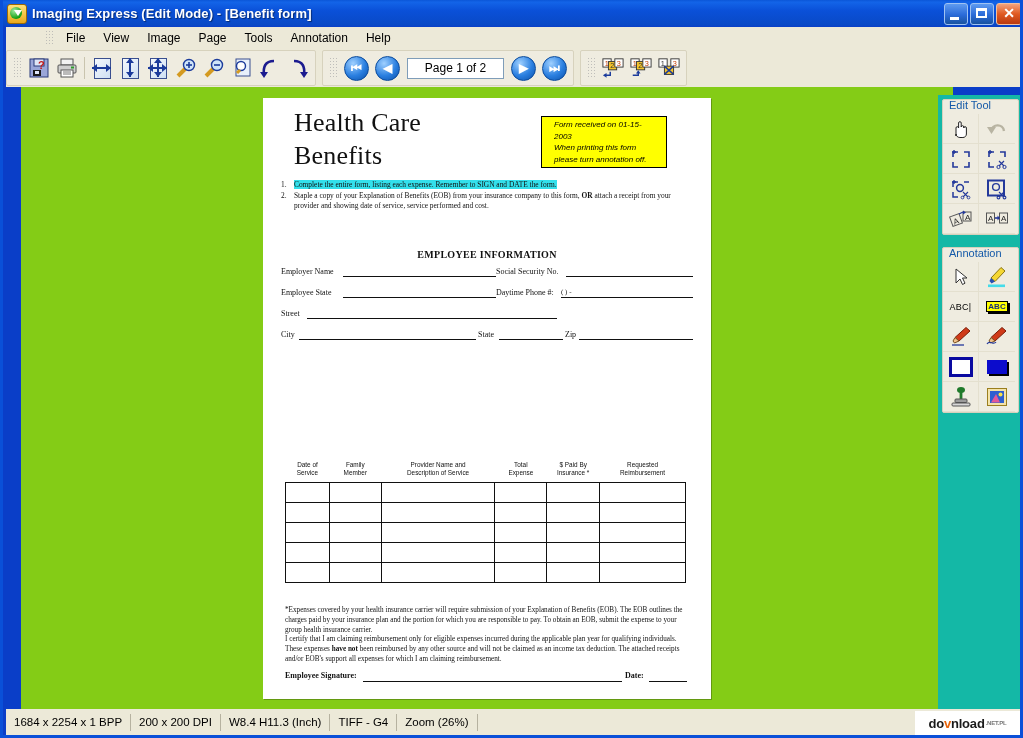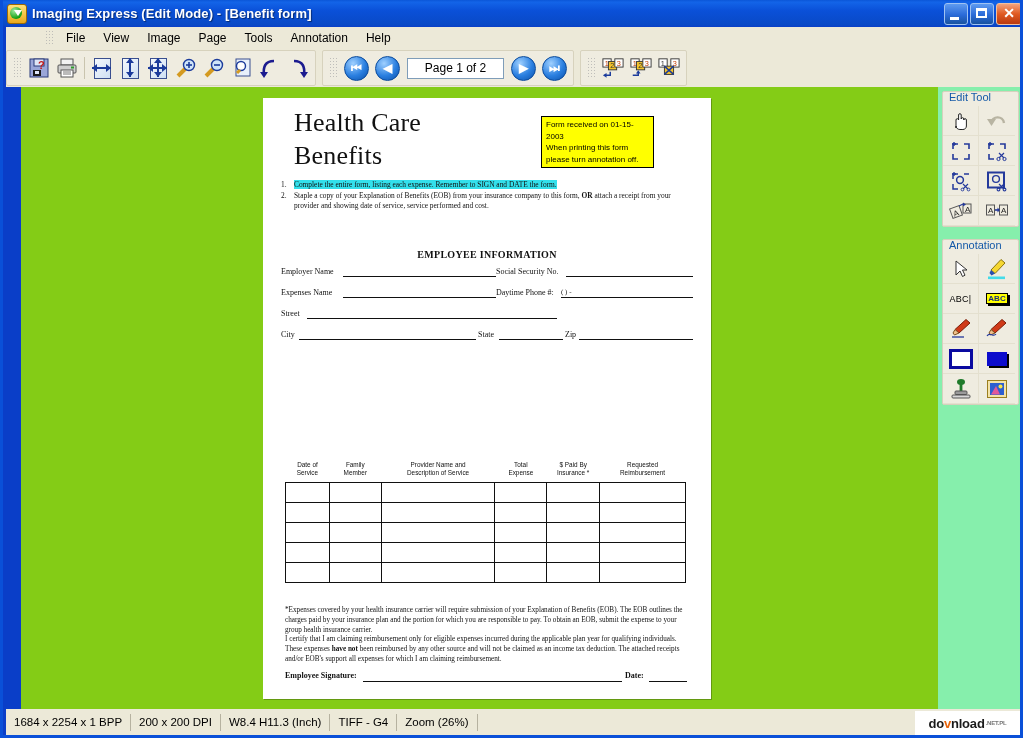--- a/index.html
+++ b/index.html
@@ -140,25 +140,26 @@
   }
 
   
   .doc { position: absolute; left: 0; top: 0; width: 448px; height: 601px; color: #111; }
   .doc-title {
     position: absolute; left: 31px; top: 8px;
     font-family: "Liberation Serif", serif; font-size: 26px; line-height: 33px;
     color: #111; letter-spacing: .2px;
   }
   .stamp {
-    position: absolute; left: 278px; top: 18px; width: 113px;
+    position: absolute; left: 278px; top: 18px; width: 126px;
     background: #ffff00; border: 1px solid #000;
-    font-size: 8px; line-height: 11.5px; padding: 2px 4px;
+    font-size: 8px; line-height: 11.5px; padding: 2px 12px;
     font-family: "Liberation Sans", sans-serif; color: #000;
     box-sizing: border-box;
+    font-style: italic;
   }
   .instr { position: absolute; left: 18px; top: 82px; width: 412px; font-family:"Liberation Serif", serif; font-size: 7.4px; line-height: 10px; }
   .instr .row { display: flex; margin-bottom: 1px; }
   .instr .num { width: 13px; flex: none; }
   .hl { background: #33e0ec; }
   .b { font-weight: bold; }
 
   .sec-title {
     position: absolute; left: 0; width: 448px; text-align: center; top: 151px;
     font-family: "Liberation Serif", serif; font-weight: bold; font-size: 10px; letter-spacing: .3px;
@@ -177,23 +178,23 @@
   .tbl td { border: 1px solid #111; height: 17px; }
   .c1{width:44px}.c2{width:52px}.c3{width:114px}.c4{width:52px}.c5{width:53px}.c6{width:86px}
 
   .legal { position: absolute; left: 22px; top: 508px; width: 402px;
            font-family:"Liberation Serif",serif; font-size: 7.2px; line-height: 9.8px; }
   .sigrow { position: absolute; left: 22px; top: 573px; width: 402px; font-family:"Liberation Serif",serif; font-size:8px; font-weight:bold; }
   .sigline{position:absolute;top:10px;height:1px;background:#111;}
 
   
   .rightpanel {
-    position: absolute; left: 935px; top: 87px;
+    position: absolute; left: 935px; top: 95px;
     width: 85px; height: 622px;
-    background: #86efac;
+    background: #14b8a6;
   }
   .panel-box {
     margin: 4px 4px 0 4px; border: 1px solid #d6d1bd; border-radius: 2px;
     background: #efece0; padding-top: 14px; position: relative;
   }
   .panel-label {
     position: absolute; left: 6px; top: -1px; font-size: 11px; color: #1459a8;
     background: transparent; font-family:"Liberation Sans",sans-serif;
   }
   .toolgrid { display: flex; flex-wrap: wrap; }
@@ -431,21 +432,21 @@
         <div class="sec-title">EMPLOYEE INFORMATION</div>
 
         <div class="fields">
           <div class="frow">
             <span class="flab" style="left:0">Employer Name</span>
             <span class="fline" style="left:62px;width:153px"></span>
             <span class="flab" style="left:215px">Social Security No.</span>
             <span class="fline" style="left:285px;width:127px"></span>
           </div>
           <div class="frow">
-            <span class="flab" style="left:0">Expenses Name</span>
+            <span class="flab" style="left:0">Employee State</span>
             <span class="fline" style="left:62px;width:153px"></span>
             <span class="flab" style="left:215px">Daytime Phone #:</span>
             <span class="flab" style="left:280px;font-size:7px">(          )              -</span>
             <span class="fline" style="left:280px;width:132px"></span>
           </div>
           <div class="frow">
             <span class="flab" style="left:0">Street</span>
             <span class="fline" style="left:26px;width:250px"></span>
           </div>
           <div class="frow">

